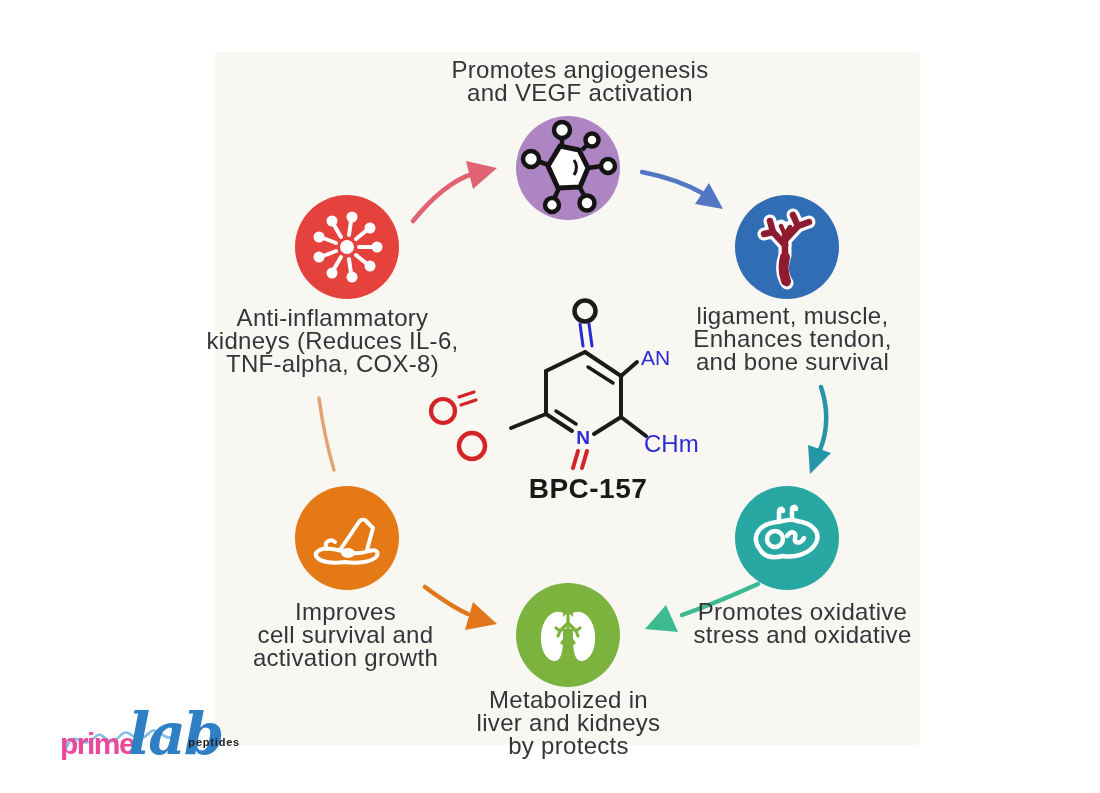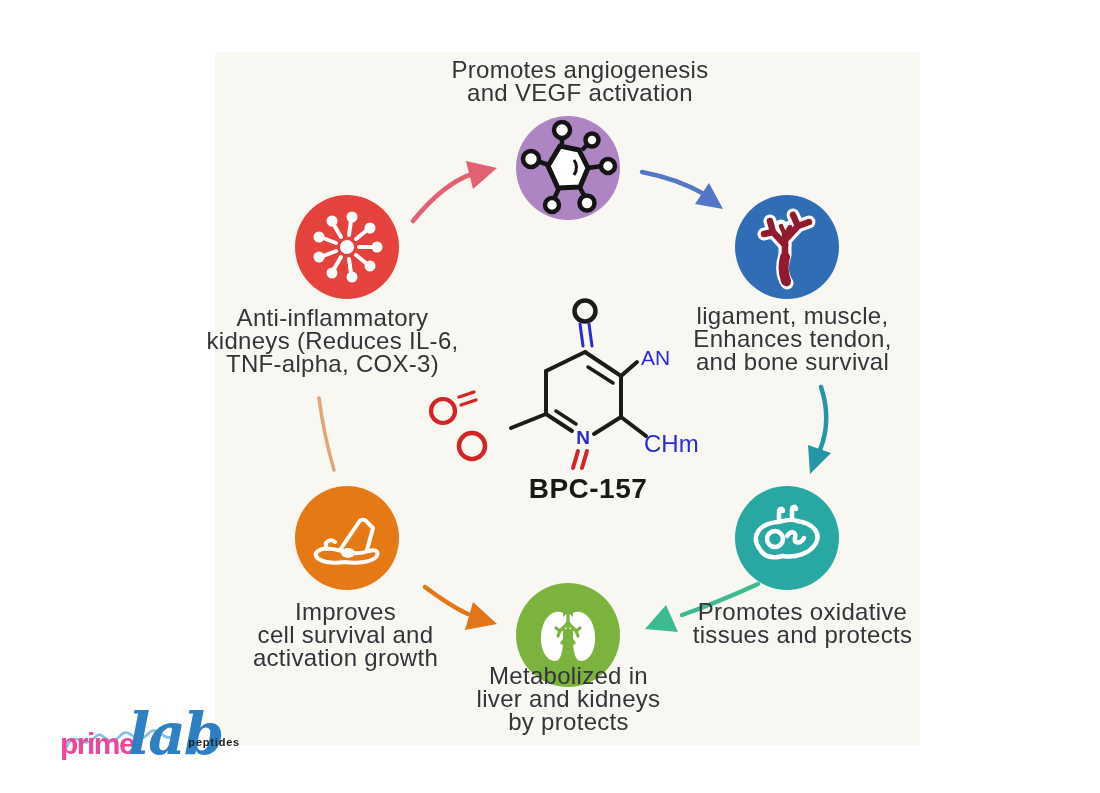--- a/index.html
+++ b/index.html
@@ -70,21 +70,21 @@
         <circle cx="37" cy="26" r="5.5" stroke="none" fill="#ffffff"></circle>
       <line x1="54" y1="40" x2="56" y2="26"></line>
         <circle cx="57" cy="22" r="5.5" stroke="none" fill="#ffffff"></circle>
       <line x1="61" y1="44" x2="72" y2="35"></line>
         <circle cx="75" cy="33" r="5.5" stroke="none" fill="#ffffff"></circle>
     </g>
   </svg>
   <div class="node-label" style="left:190px;top:306px;width:285px;">
     <div>Anti-inflammatory</div>
     <div>kidneys (Reduces IL-6,</div>
-    <div>TNF-alpha, COX-3)</div>
+    <div>TNF-alpha, COX-8)</div>
   </div>
 
   <div class="node-label" style="left:430px;top:58px;width:300px;">
     <div>Promotes angiogenesis</div>
     <div>and VEGF activation</div>
   </div>
   <svg class="node-circle-svg" style="left:516px;top:116px;" viewBox="0 0 104 104">
     <circle cx="52" cy="52" r="52" fill="#ad85c2"></circle>
     <g stroke="#141414" stroke-linejoin="round">
       <line x1="46" y1="28" x2="46" y2="18" stroke-width="4.5"></line>
@@ -133,40 +133,40 @@
     <g fill="none" stroke-linecap="round" stroke-width="4.5" stroke="#ffffff">
       <path d="M24,62 C16,50 24,38 42,36 C50,35 56,32 62,35 C78,37 86,47 81,57 C75,68 60,72 48,70 C36,73 28,70 24,62 Z"></path>
       <path d="M44,36 L44,26 C44,22 48,22 48,25"></path>
       <path d="M57,34 L57,24 C57,20 61,20 61,23"></path>
       <circle cx="40" cy="53" r="8"></circle>
       <path d="M52,50 C56,44 62,46 60,52 C58,58 66,58 69,52"></path>
     </g>
   </svg>
   <div class="node-label" style="left:660px;top:600px;width:285px;">
     <div>Promotes oxidative</div>
-    <div>tissues and protects</div>
+    <div>stress and oxidative</div>
   </div>
 
   <svg class="node-circle-svg" style="left:516px;top:583px;" viewBox="0 0 104 104">
     <circle cx="52" cy="52" r="52" fill="#7cb23e"></circle>
     <g>
       <g stroke="none" fill="#ffffff">
         <path d="M47,30 C37,25 26,36 25,52 C24,68 31,78 39,78 C45,78 47,68 47,56 L47,30 Z"></path>
         <path d="M57,30 C67,25 78,36 79,52 C80,68 73,78 65,78 C59,78 57,68 57,56 L57,30 Z"></path>
         <path d="M47,34 Q52,27 57,34 L57,46 L47,46 Z"></path>
       </g>
       <g fill="none" stroke-linecap="round" stroke-width="3.2" stroke="#7cb23e">
         <path d="M52,30 L52,52"></path>
         <path d="M52,40 L44,48 M44,48 L40,45 M44,48 L42,53"></path>
         <path d="M52,40 L60,48 M60,48 L64,45 M60,48 L62,53"></path>
         <path d="M52,52 L46,60 M52,52 L58,60"></path>
       </g>
     </g>
   </svg>
-  <div class="node-label" style="left:426px;top:664px;width:285px;">
+  <div class="node-label" style="left:426px;top:688px;width:285px;">
     <div>Metabolized in</div>
     <div>liver and kidneys</div>
     <div>by protects</div>
   </div>
 
   <svg class="node-circle-svg" style="left:295px;top:486px;" viewBox="0 0 104 104">
     <circle cx="52" cy="52" r="52" fill="#e57916"></circle>
     <g fill="none" stroke-linecap="round" stroke-linejoin="round" stroke-width="4" stroke="#ffffff">
       <path d="M22,66 C28,60 38,63 47,65 C57,68 66,68 74,65 C80,63 84,65 82,70 C78,76 62,78 50,76 C37,78 24,76 21,70 C20,68 21,67 22,66 Z"></path>
       <path d="M45,64 L64,36 C66,33 70,33 72,36 L78,42 L72,64"></path>

